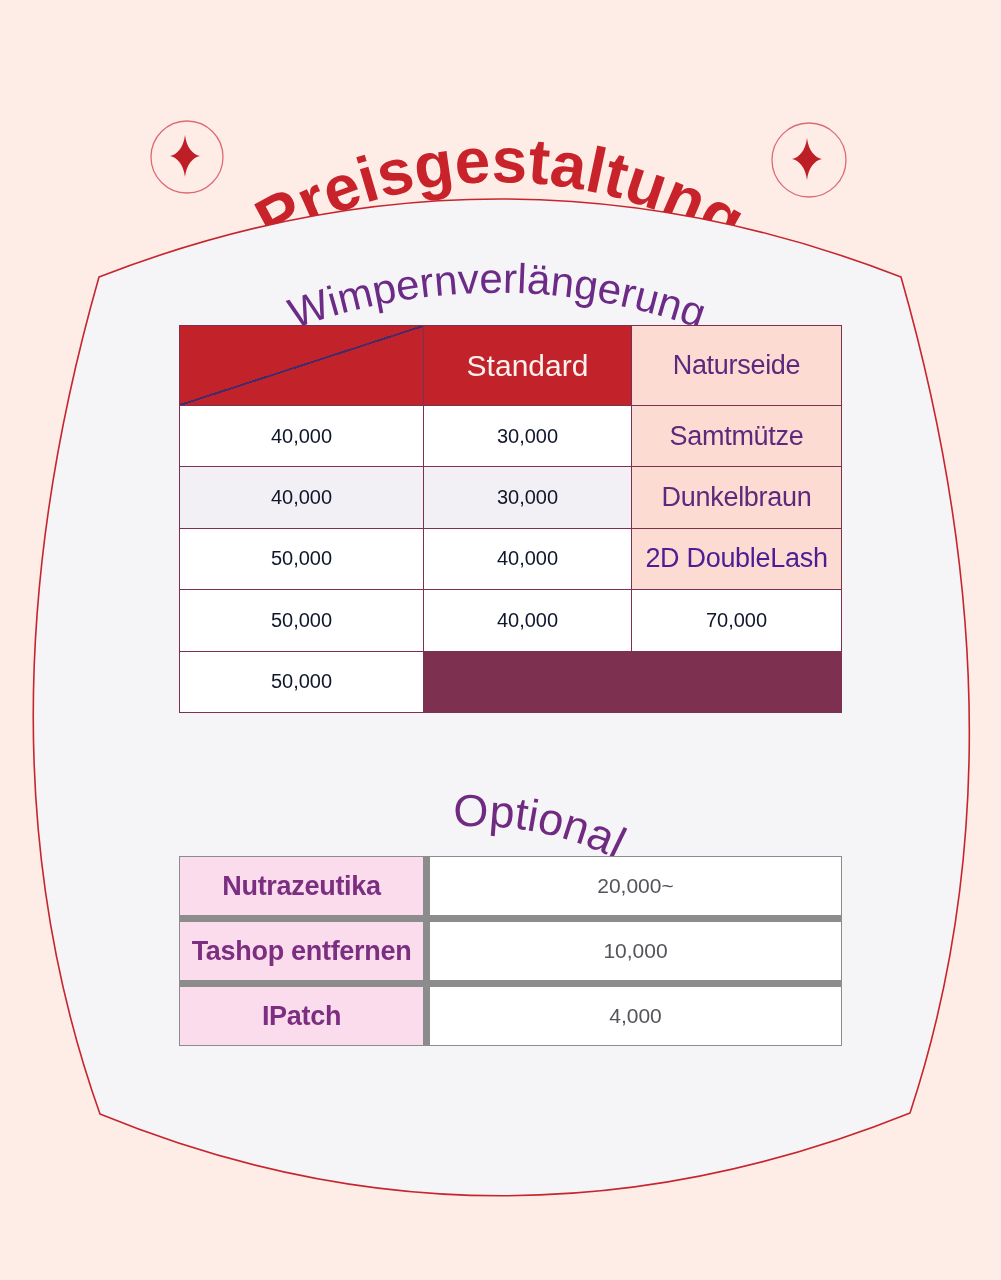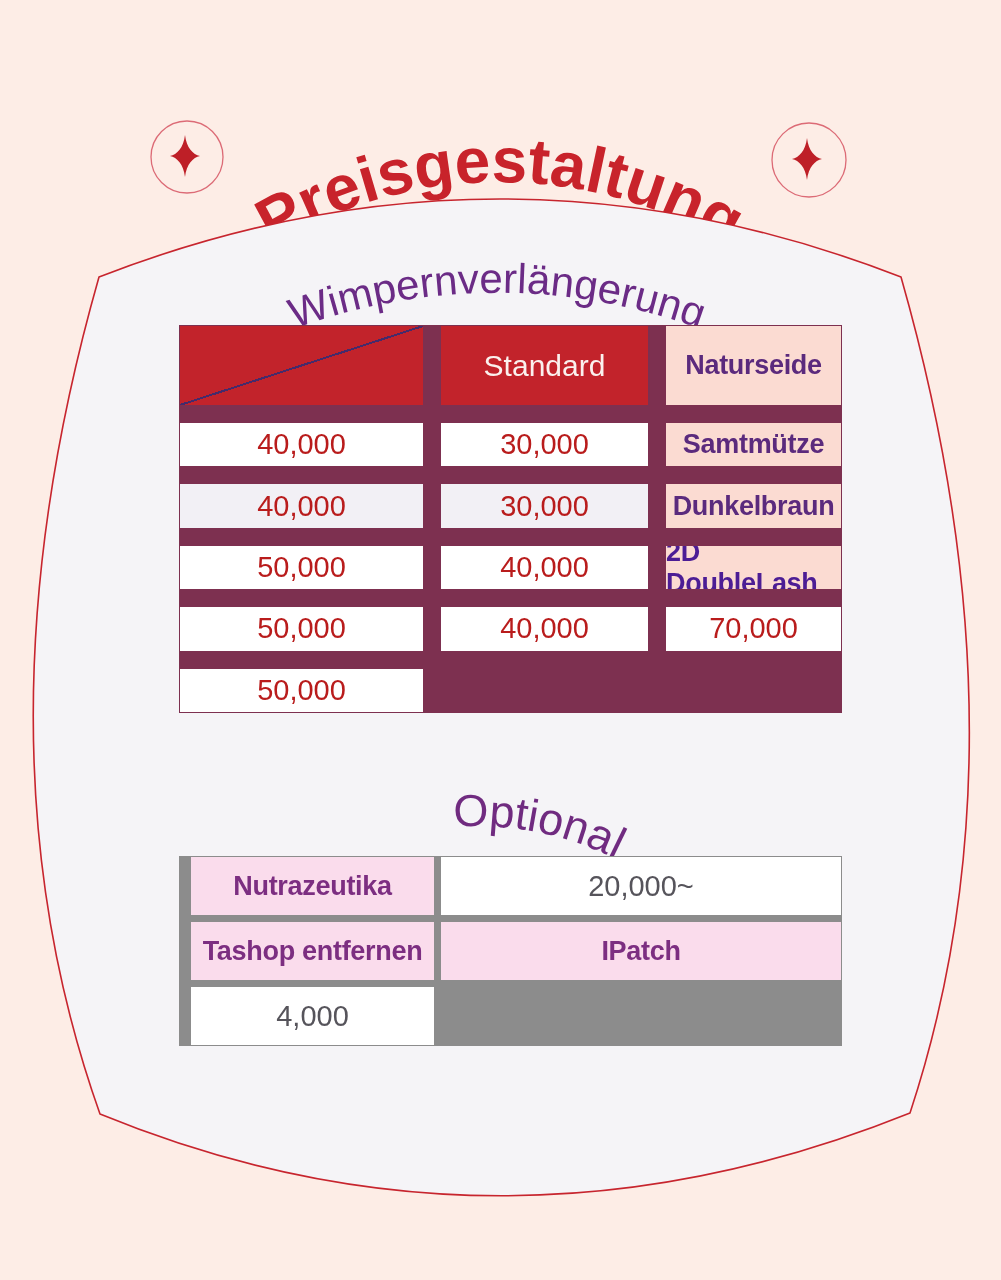--- a/index.html
+++ b/index.html
@@ -32,62 +32,61 @@
   .price-table {
     position: absolute; left: 179px; top: 325px;
     width: 663px; height: 388px;
     box-sizing: border-box;
     z-index: 5;
     background: #7D3050;
     border: 1px solid #7D3050;
     display: grid;
     grid-template-columns: 243px 207px 1fr;
     grid-template-rows: 79px repeat(5, 1fr);
-    gap: 18px;
+    gap: 1px;
   }
   .cell {
     display: flex; align-items: center; justify-content: center;
     overflow: hidden;
   }
   .head { background: #C2232B; color: #FBF1EE; font-size: 30px; }
   .head-corner {
     background-image: linear-gradient(to bottom right,
       rgba(0,0,0,0) calc(50% - 1px), #452B6B calc(50% - 1px),
       #452B6B calc(50% + 1px), rgba(0,0,0,0) calc(50% + 1px));
     background-color: #C2232B;
   }
   .lbl {
     background: #FBDBD2;
-    color: #5B2A7D; font-weight: bold; font-size: 27px;
+    color: #5B2A7D; font-weight: normal; font-size: 27px;
     letter-spacing: -0.3px;
   }
   .lbl.red-label { color: #4c1d95; }
-  .val { background: #FFFFFF; color: #b91c1c; font-size: 29px; }
+  .val { background: #FFFFFF; color: #0f172a; font-size: 20px; }
   .val.shade { background: #F2F0F5; }
 
   
   .opt-table {
     position: absolute; left: 179px; top: 856px;
     width: 663px; height: 190px;
     box-sizing: border-box;
     z-index: 5;
     background: #8C8C8C;
     border: 1px solid #8C8C8C;
     display: grid;
     grid-template-columns: 243px 1fr;
     grid-template-rows: repeat(3, 1fr);
     gap: 7px;
-    padding-left: 11px;
   }
   .opt-lbl {
     background: #FADCEC;
     color: #7C2E81; font-weight: bold; font-size: 27px;
     letter-spacing: -0.3px;
   }
-  .opt-val { background: #FFFFFF; color: #56545B; font-size: 29px; }
+  .opt-val { background: #FFFFFF; color: #56545B; font-size: 21px; }
 </style>
 </head>
 <body>
 
 <svg id="scene" width="1001" height="1280" viewBox="0 0 1001 1280">
   <defs>
     <path id="titleArc" d="M 140 367 A 443 443 0 0 1 860 367" fill="none"></path>
     <path id="subArc" d="M 230 357 A 587 587 0 0 1 764 357" fill="none"></path>
     <path id="optArc" d="M 420 830 Q 545 812 645 876" fill="none"></path>
   </defs>
@@ -139,16 +138,17 @@
 
   <div class="cell val">70,000</div>
   <div class="cell val">50,000</div>
 </div>
 
 <div class="opt-table">
   <div class="cell opt-lbl">Nutrazeutika</div>
   <div class="cell opt-val">20,000~</div>
 
   <div class="cell opt-lbl">Tashop entfernen</div>
+  <div class="cell opt-val">10,000</div>
 
   <div class="cell opt-lbl">IPatch</div>
   <div class="cell opt-val">4,000</div>
 </div>
 
 </body></html>

